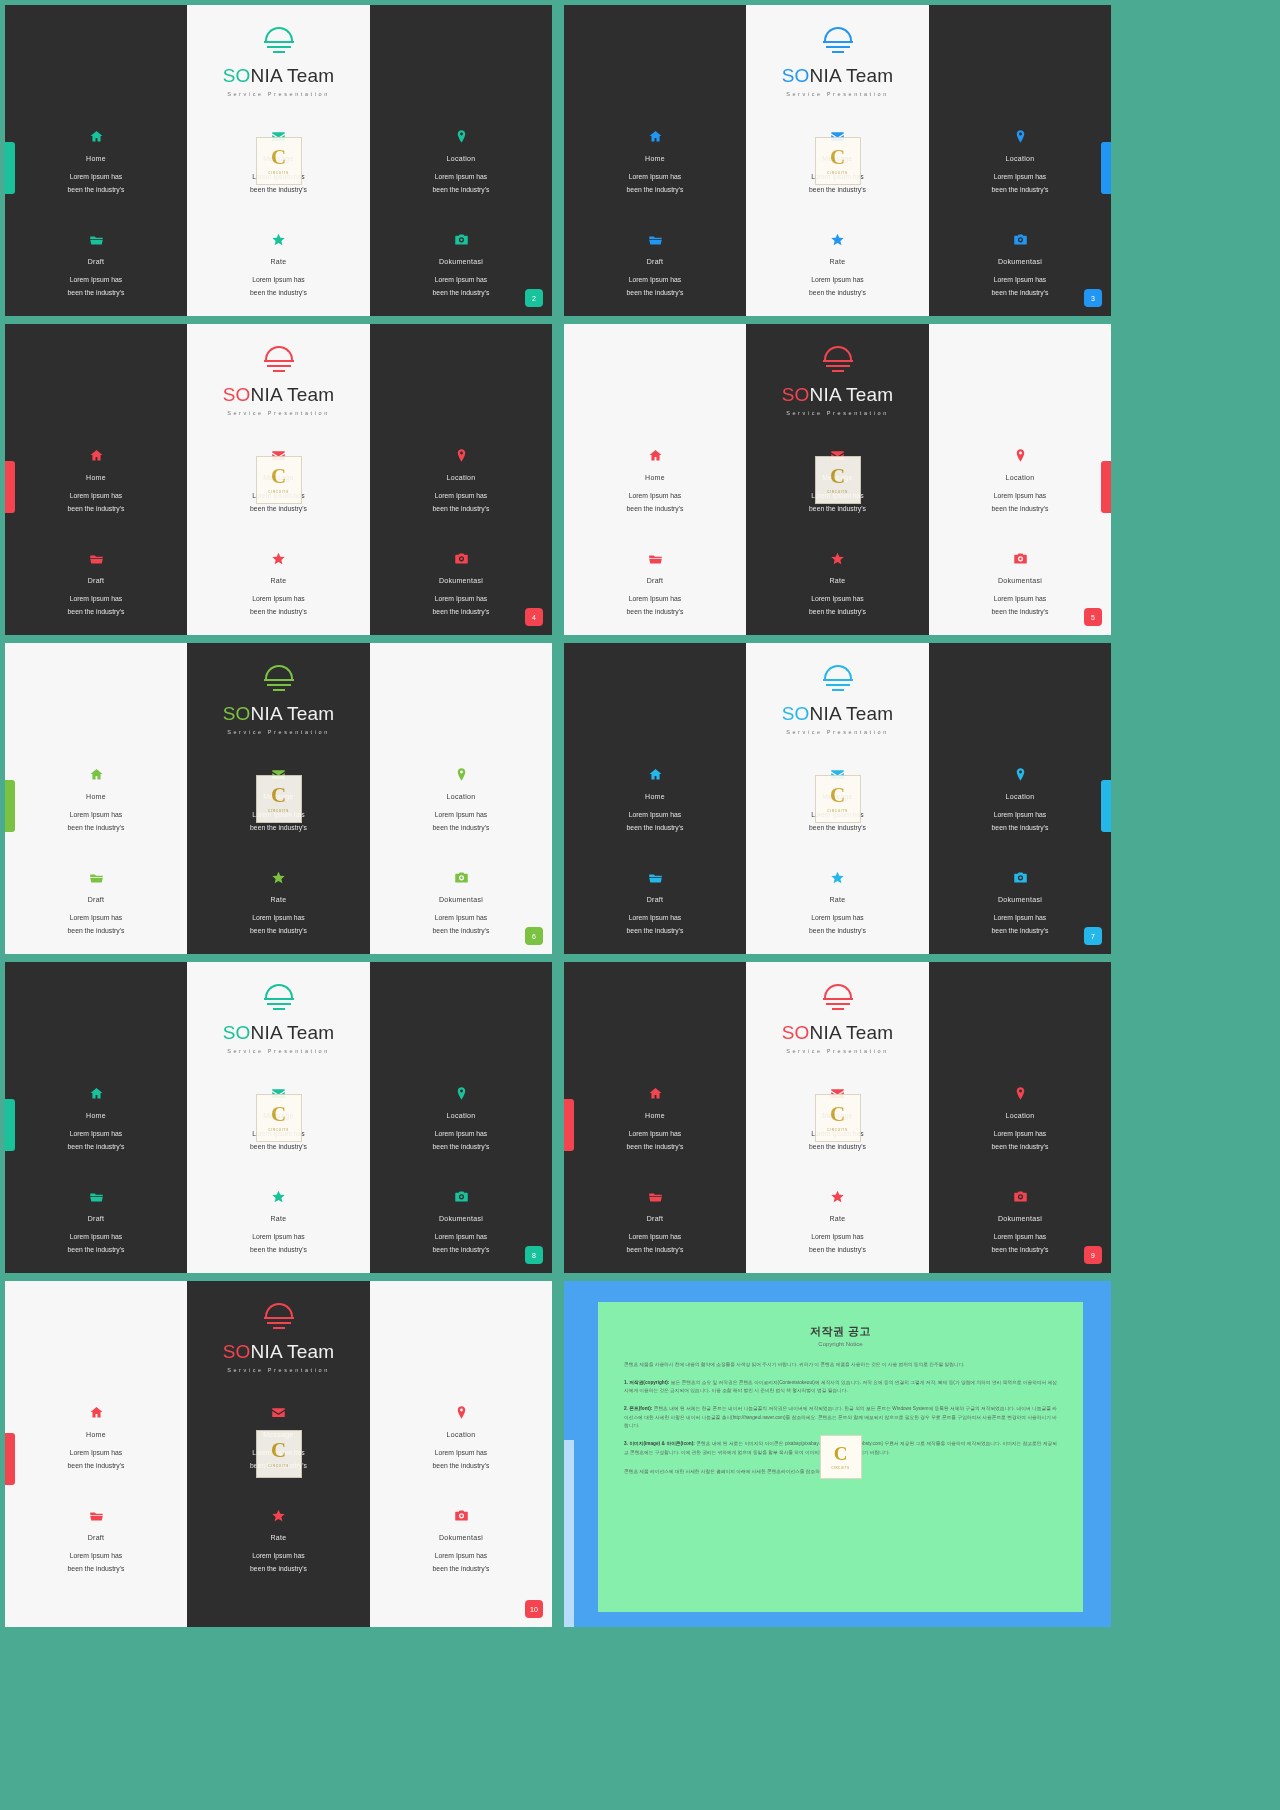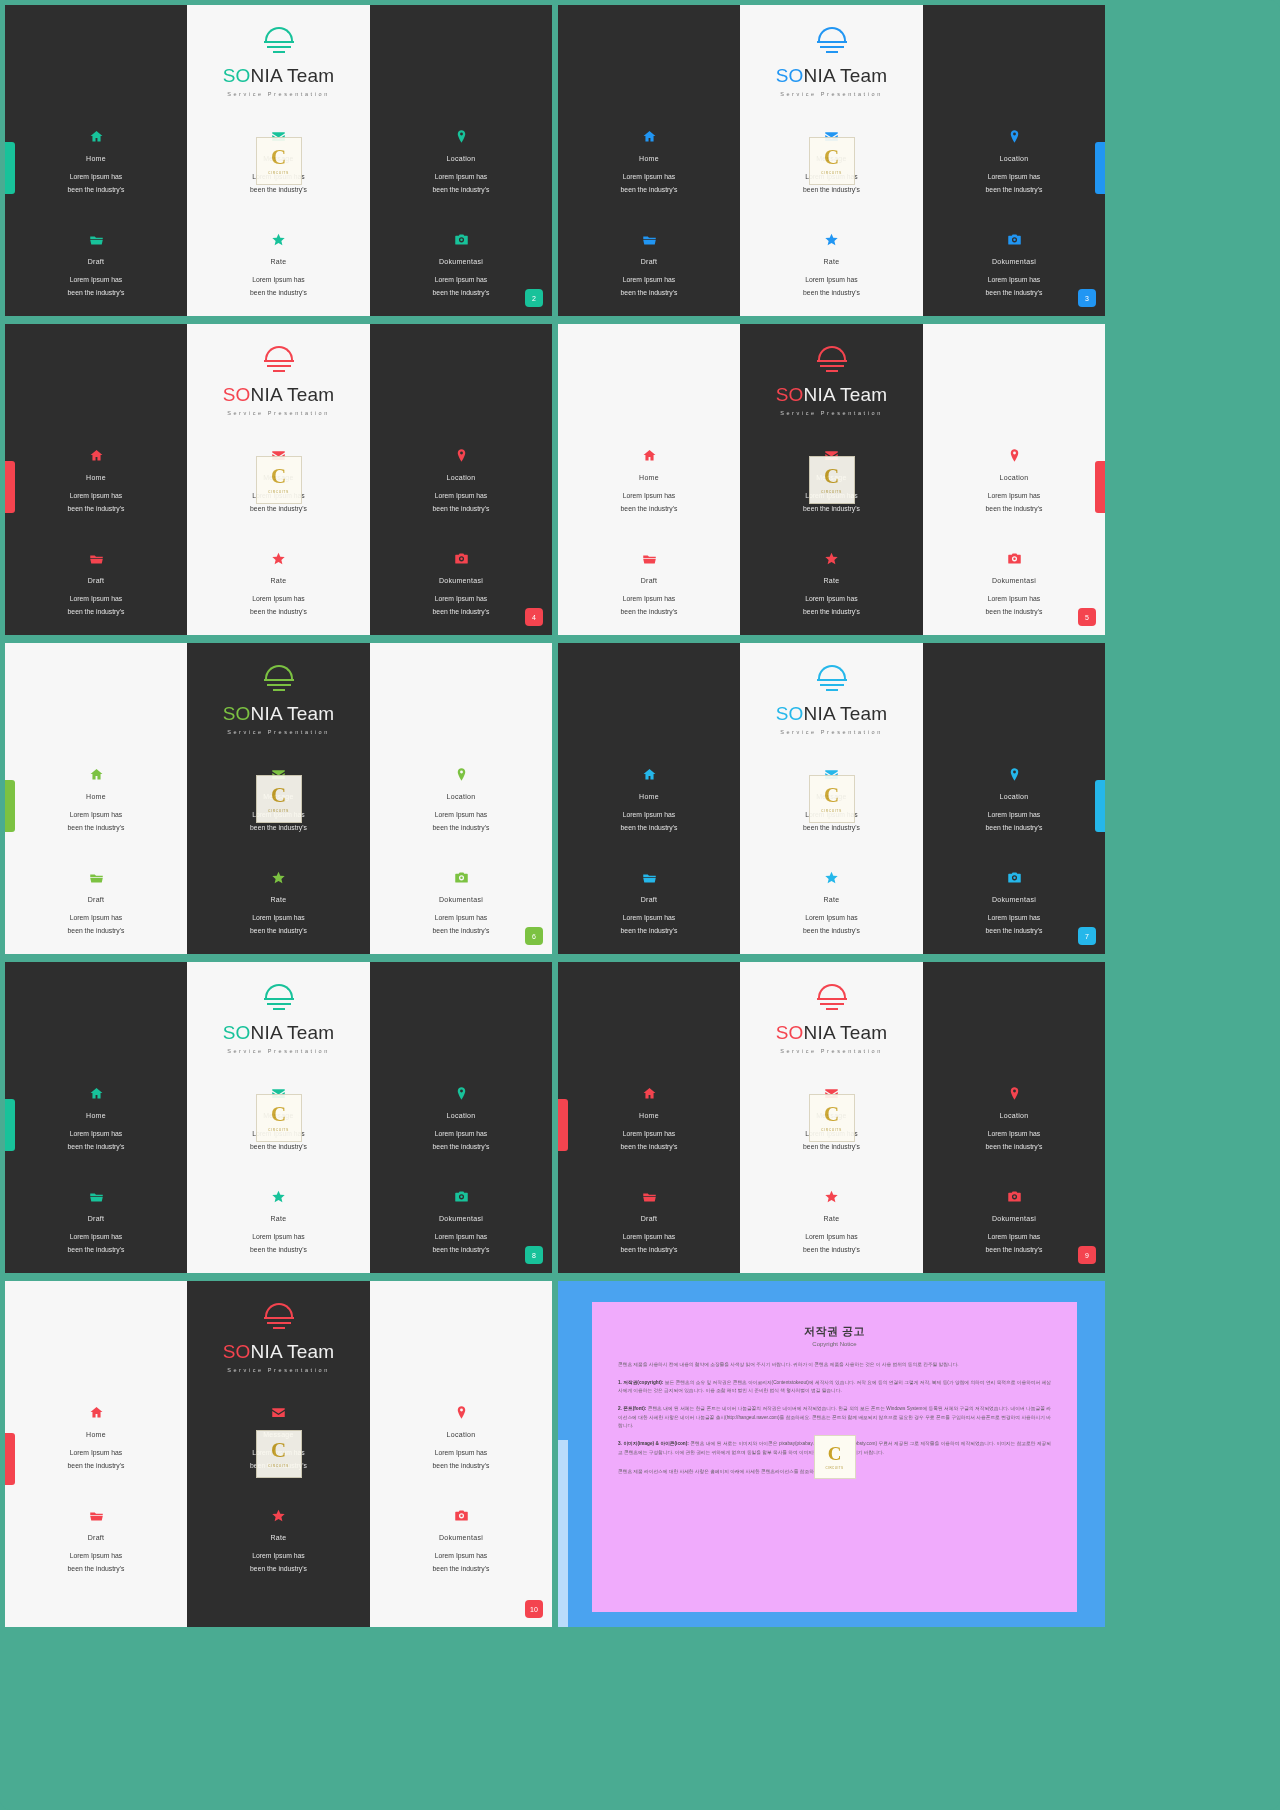--- a/index.html
+++ b/index.html
@@ -9,21 +9,21 @@
     font-family:"Liberation Sans","DejaVu Sans",sans-serif;
     overflow:hidden;
   }
   .sheet{
     position:relative;width:1280px;height:1810px;
     background:#4aab92;
     box-sizing:border-box;
     padding:5px 5px 5px 5px;
     display:flex;flex-wrap:wrap;
     align-content:flex-start;
-    gap:8px 6px;
+    gap:8px 12px;
     border-radius:11px;
   }
   
   .slide{
     position:relative;
     width:547px;height:311px;
     display:flex;
     overflow:hidden;
     background:#2e2e2e;
     flex:0 0 auto;
@@ -121,21 +121,21 @@
   
   .copyslide{
     position:relative;width:547px;height:346px;
     background:#4aa3f0;flex:0 0 auto;overflow:hidden;
   }
   .copyslide .lightband{
     position:absolute;left:0;top:46%;bottom:0;width:10px;background:#b9dcfb;
   }
   .copypaper{
     position:absolute;left:34px;right:28px;top:21px;bottom:15px;
-    background:#f0abfc;
+    background:#86efac;
     padding:22px 26px 2px 26px;box-sizing:border-box;overflow:hidden;
   }
   .cp-title{
     text-align:center;font-size:11px;color:#3a3a3a;letter-spacing:.5px;
     margin-bottom:2px;font-weight:700;
   }
   .cp-sub{
     text-align:center;font-size:6px;color:#6a6a6a;margin-bottom:14px;
   }
   .cp-p{

